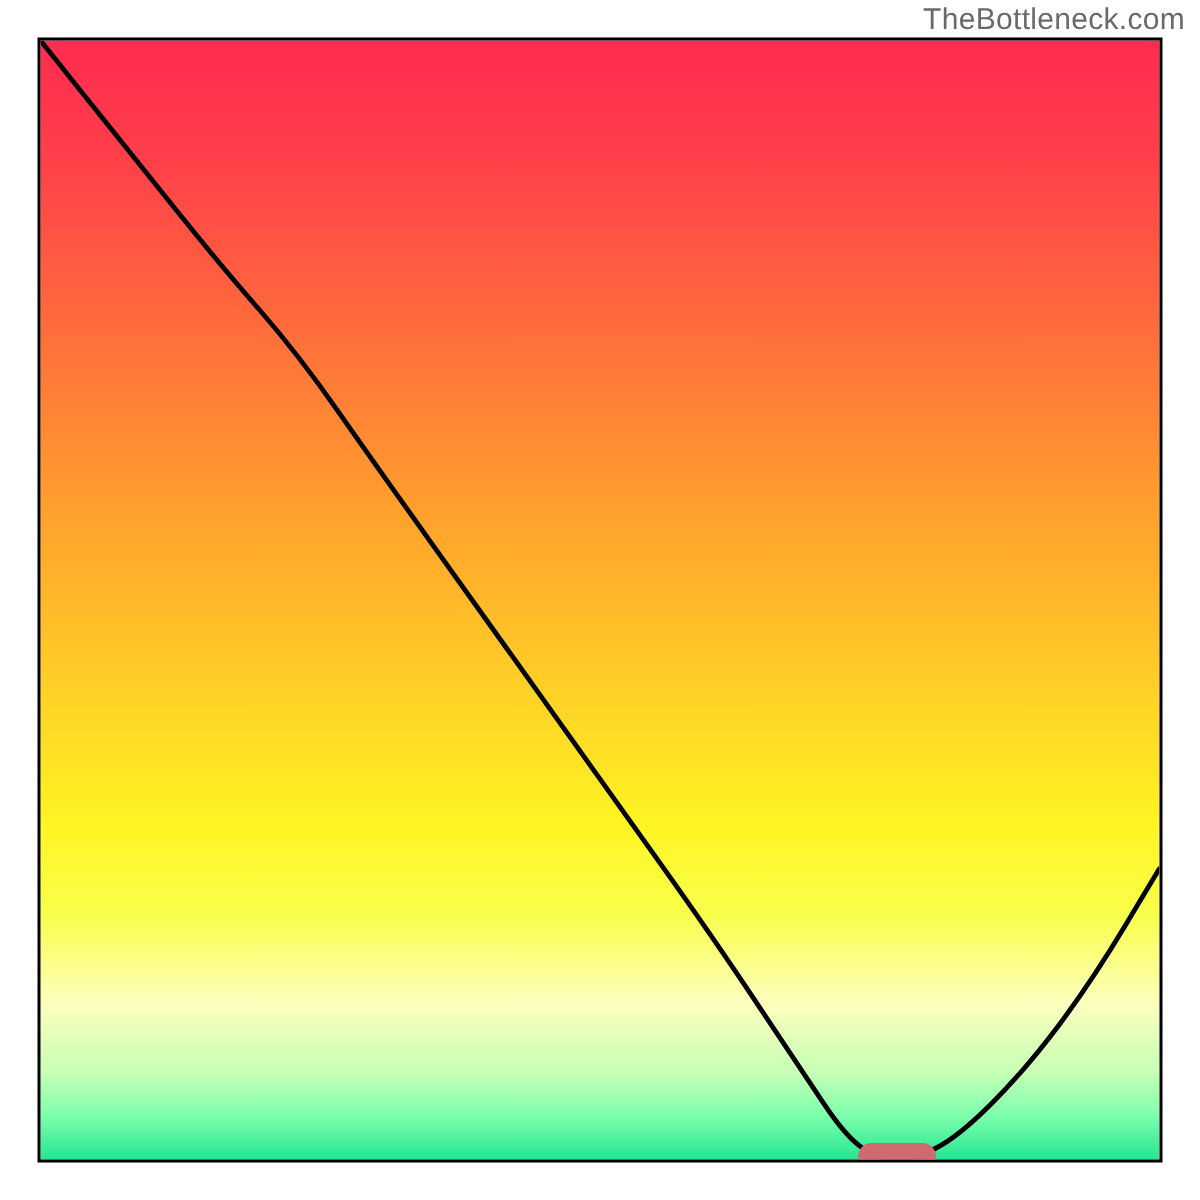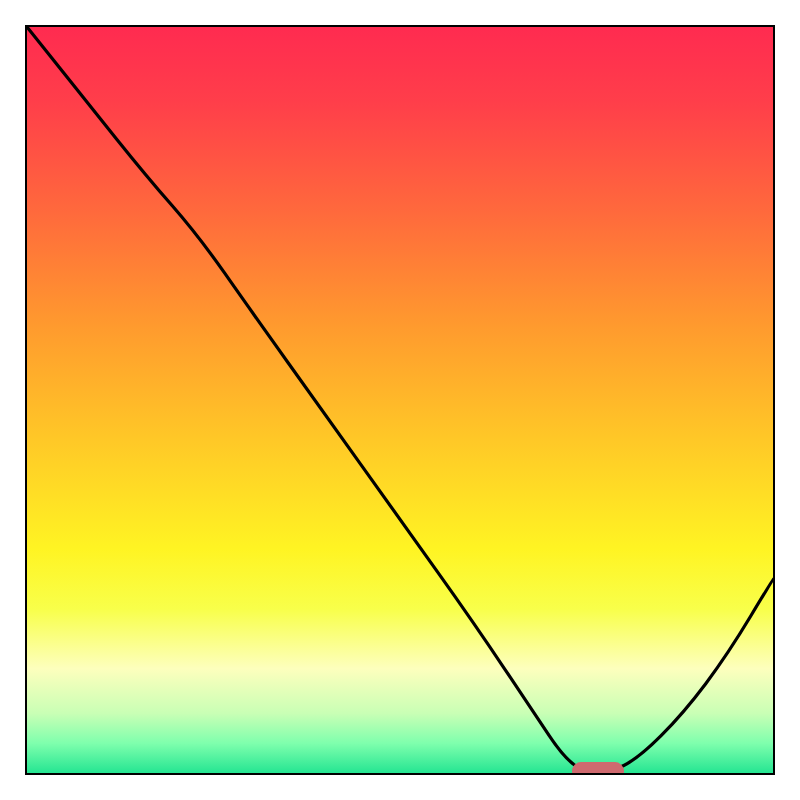--- a/index.html
+++ b/index.html
@@ -61,20 +61,21 @@
     color: #6a6a6a;
     font-weight: 500;
     letter-spacing: 0.2px;
   }
 </style>
 </head>
 <body>
 
 <div class="stage">
 
+  <div class="watermark">TheBottleneck.com</div>
 
   <div class="plot-area">
 
     <svg class="curve-svg" viewBox="0 0 746 746" preserveAspectRatio="none">
       <path fill="none" stroke="#000" stroke-width="3.2" stroke-linecap="round" d="M 0.0 0.0 Q 0.0 0.0 29.8 37.3 Q 59.7 74.6 89.5 111.9 Q 119.4 149.2 145.5 179.0 Q 171.6 208.9 197.7 246.2 Q 223.8 283.5 261.1 335.7 Q 298.4 387.9 335.7 440.1 Q 373.0 492.4 410.3 544.6 Q 447.6 596.8 477.4 641.6 Q 507.3 686.3 522.2 708.7 Q 537.1 731.1 548.3 738.5 Q 559.5 746.0 570.7 746.0 Q 581.9 746.0 596.8 738.5 Q 611.7 731.1 634.1 708.7 Q 656.5 686.3 678.9 656.5 Q 701.2 626.6 723.6 589.3 T 746.0 552.0"></path>
     </svg>
 
     <div class="marker" style="left: 570.69px; top: 744px;"></div>
 
   </div>

